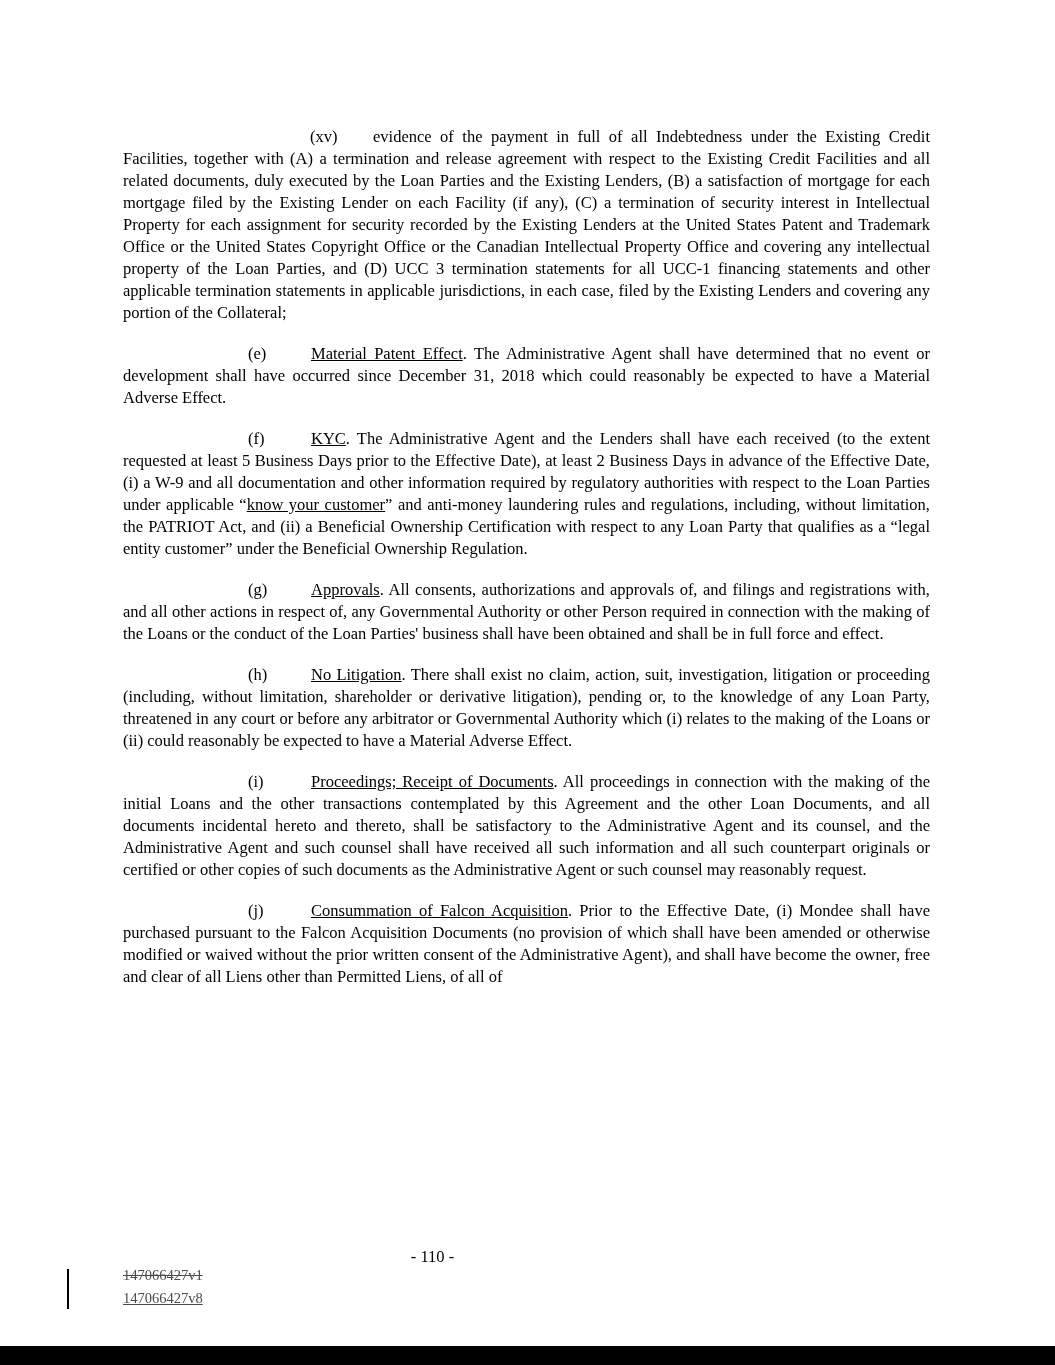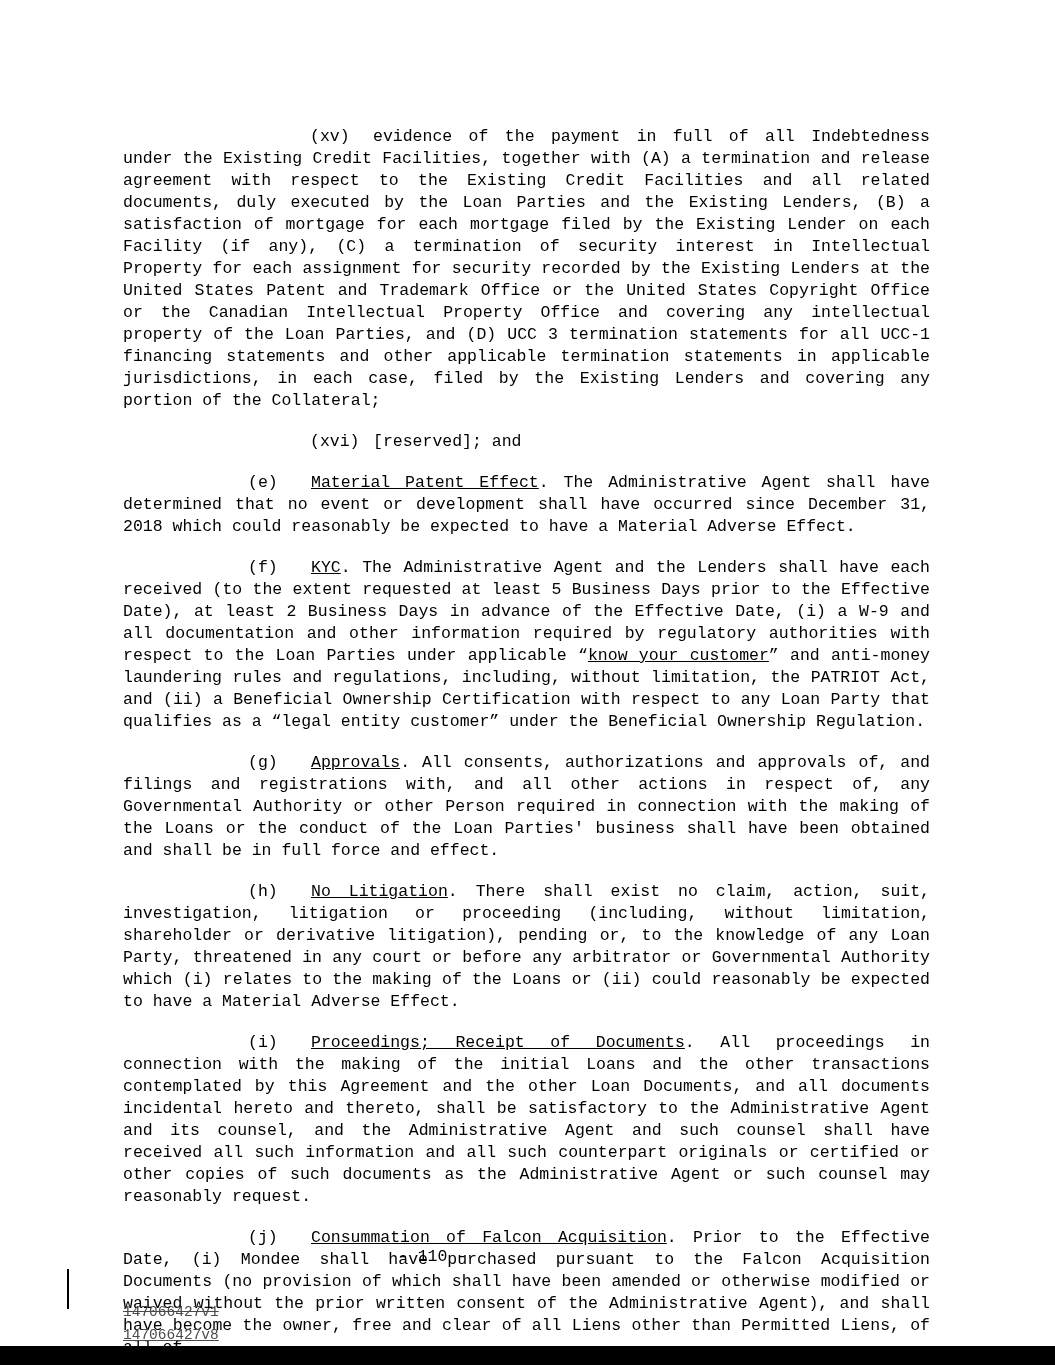--- a/index.html
+++ b/index.html
@@ -5,21 +5,21 @@
   html, body {
     margin: 0;
     padding: 0;
     background: #ffffff;
   }
   .page {
     position: relative;
     width: 1055px;
     height: 1365px;
     background: #ffffff;
-    font-family: Liberation Mono, monospace;
+    font-family: Liberation Serif, serif;
     font-size: 16.5px;
     line-height: 22px;
     color: #000000;
     overflow: hidden;
   }
   .content {
     position: absolute;
     left: 123px;
     top: 126px;
     width: 807px;
@@ -50,21 +50,21 @@
     color: #000000;
   }
   .docids {
     position: absolute;
     left: 123px;
     top: 1264px;
     font-size: 14.5px;
     line-height: 23px;
     color: #4a4a4a;
   }
-  .strike { text-decoration: line-through; margin-top: 37px; }
+  .strike { text-decoration: line-through; }
   .ul { text-decoration: underline; }
   .changebar {
     position: absolute;
     left: 67px;
     top: 1269px;
     width: 2px;
     height: 40px;
     background: #000000;
   }
   .bottom-strip {
@@ -78,21 +78,20 @@
 </style>
 </head>
 <body>
 
 <div class="page">
 
   <div class="content">
 
     <p class="para"><span class="ind ind-roman"></span><span class="label-box">(xv)</span><span>evidence of the payment in full of all Indebtedness under the Existing Credit Facilities, together with (A) a termination and release agreement with respect to the Existing Credit Facilities and all related documents, duly executed by the Loan Parties and the Existing Lenders, (B) a satisfaction of mortgage for each mortgage filed by the Existing Lender on each Facility (if any), (C) a termination of security interest in Intellectual Property for each assignment for security recorded by the Existing Lenders at the United States Patent and Trademark Office or the United States Copyright Office or the Canadian Intellectual Property Office and covering any intellectual property of the Loan Parties, and (D) UCC 3 termination statements for all UCC-1 financing statements and other applicable termination statements in applicable jurisdictions, in each case, filed by the Existing Lenders and covering any portion of the Collateral;</span></p>
 
-    <p class="para"><span class="ind ind-roman"></span><span class="label-box">(xvi)</span><span>[reserved]; and</span></p>
 
 
     <p class="para"><span class="ind ind-letter"></span><span class="label-box">(e)</span><span class="u">Material Patent Effect</span><span>. The Administrative Agent shall have determined that no event or development shall have occurred since December 31, 2018 which could reasonably be expected to have a Material Adverse Effect.</span></p>
 
     <p class="para"><span class="ind ind-letter"></span><span class="label-box">(f)</span><span class="u">KYC</span><span>. The Administrative Agent and the Lenders shall have each received (to the extent requested at least 5 Business Days prior to the Effective Date), at least 2 Business Days in advance of the Effective Date, (i) a W-9 and all documentation and other information required by regulatory authorities with respect to the Loan Parties under applicable “</span><span class="u">know your customer</span><span>” and anti-money laundering rules and regulations, including, without limitation, the PATRIOT Act, and (ii) a Beneficial Ownership Certification with respect to any Loan Party that qualifies as a “legal entity customer” under the Beneficial Ownership Regulation.</span></p>
 
     <p class="para"><span class="ind ind-letter"></span><span class="label-box">(g)</span><span class="u">Approvals</span><span>. All consents, authorizations and approvals of, and filings and registrations with, and all other actions in respect of, any Governmental Authority or other Person required in connection with the making of the Loans or the conduct of the Loan Parties' business shall have been obtained and shall be in full force and effect.</span></p>
 
     <p class="para"><span class="ind ind-letter"></span><span class="label-box">(h)</span><span class="u">No Litigation</span><span>. There shall exist no claim, action, suit, investigation, litigation or proceeding (including, without limitation, shareholder or derivative litigation), pending or, to the knowledge of any Loan Party, threatened in any court or before any arbitrator or Governmental Authority which (i) relates to the making of the Loans or (ii) could reasonably be expected to have a Material Adverse Effect.</span></p>
 

